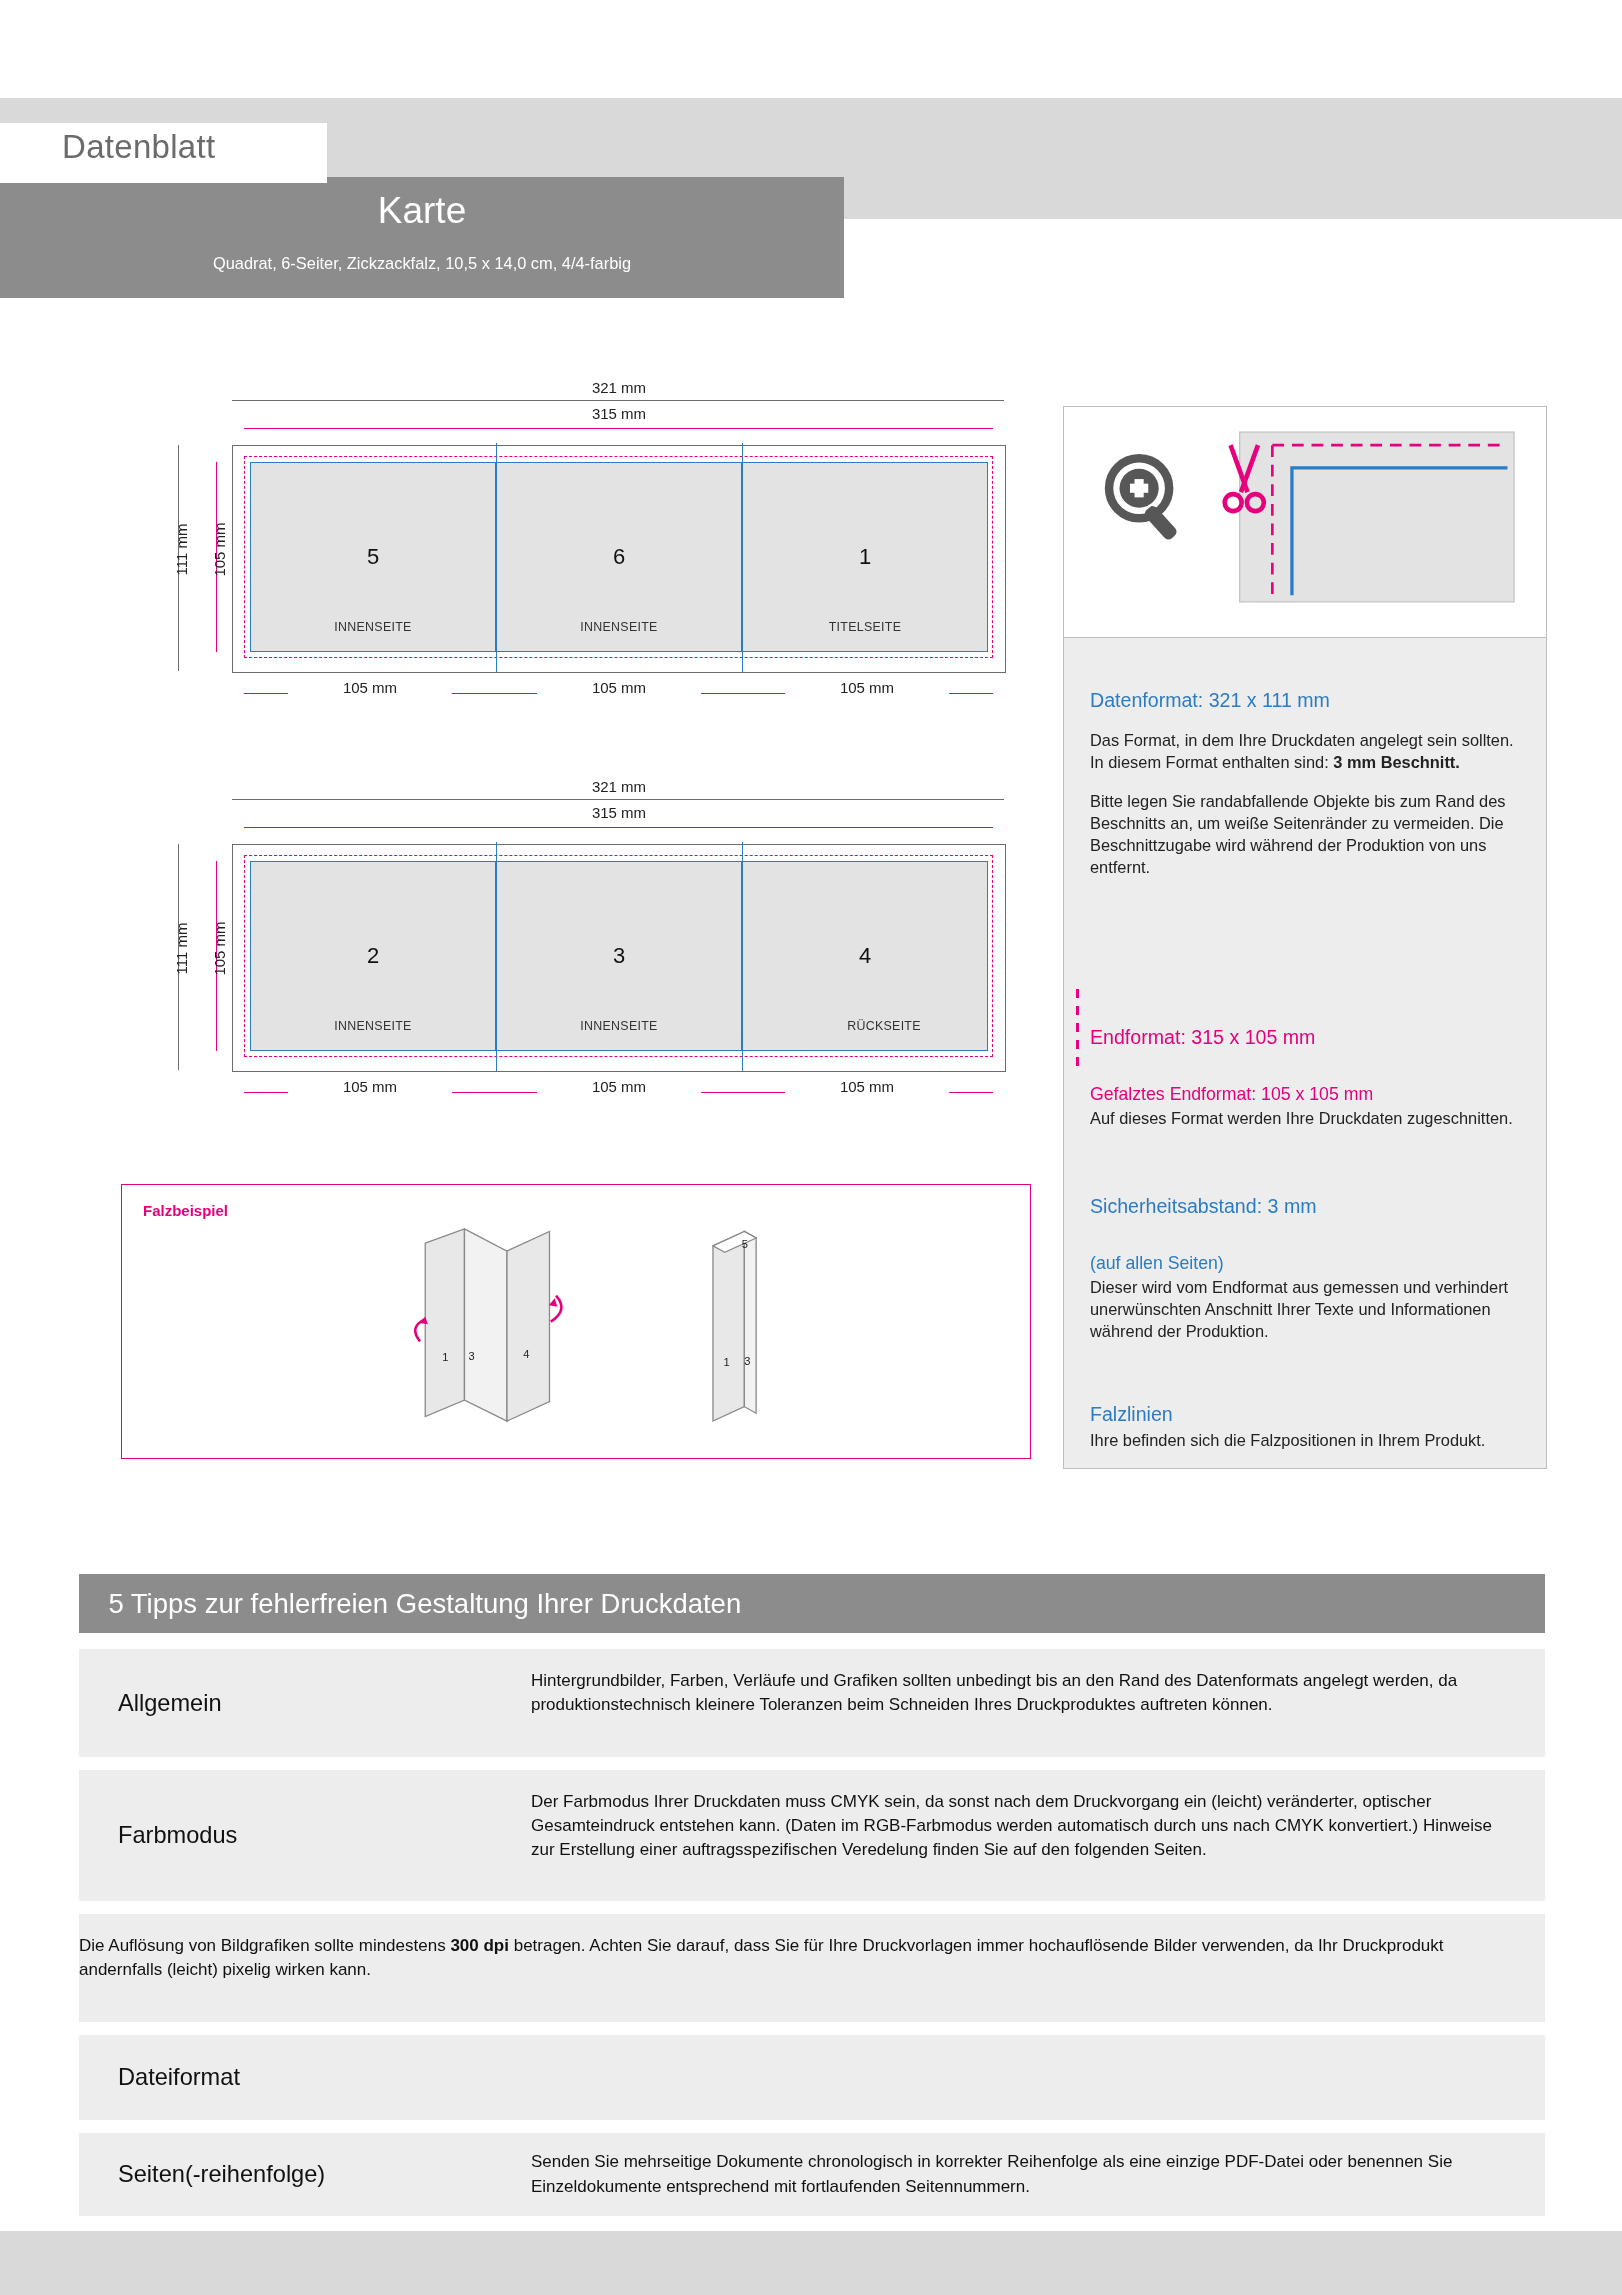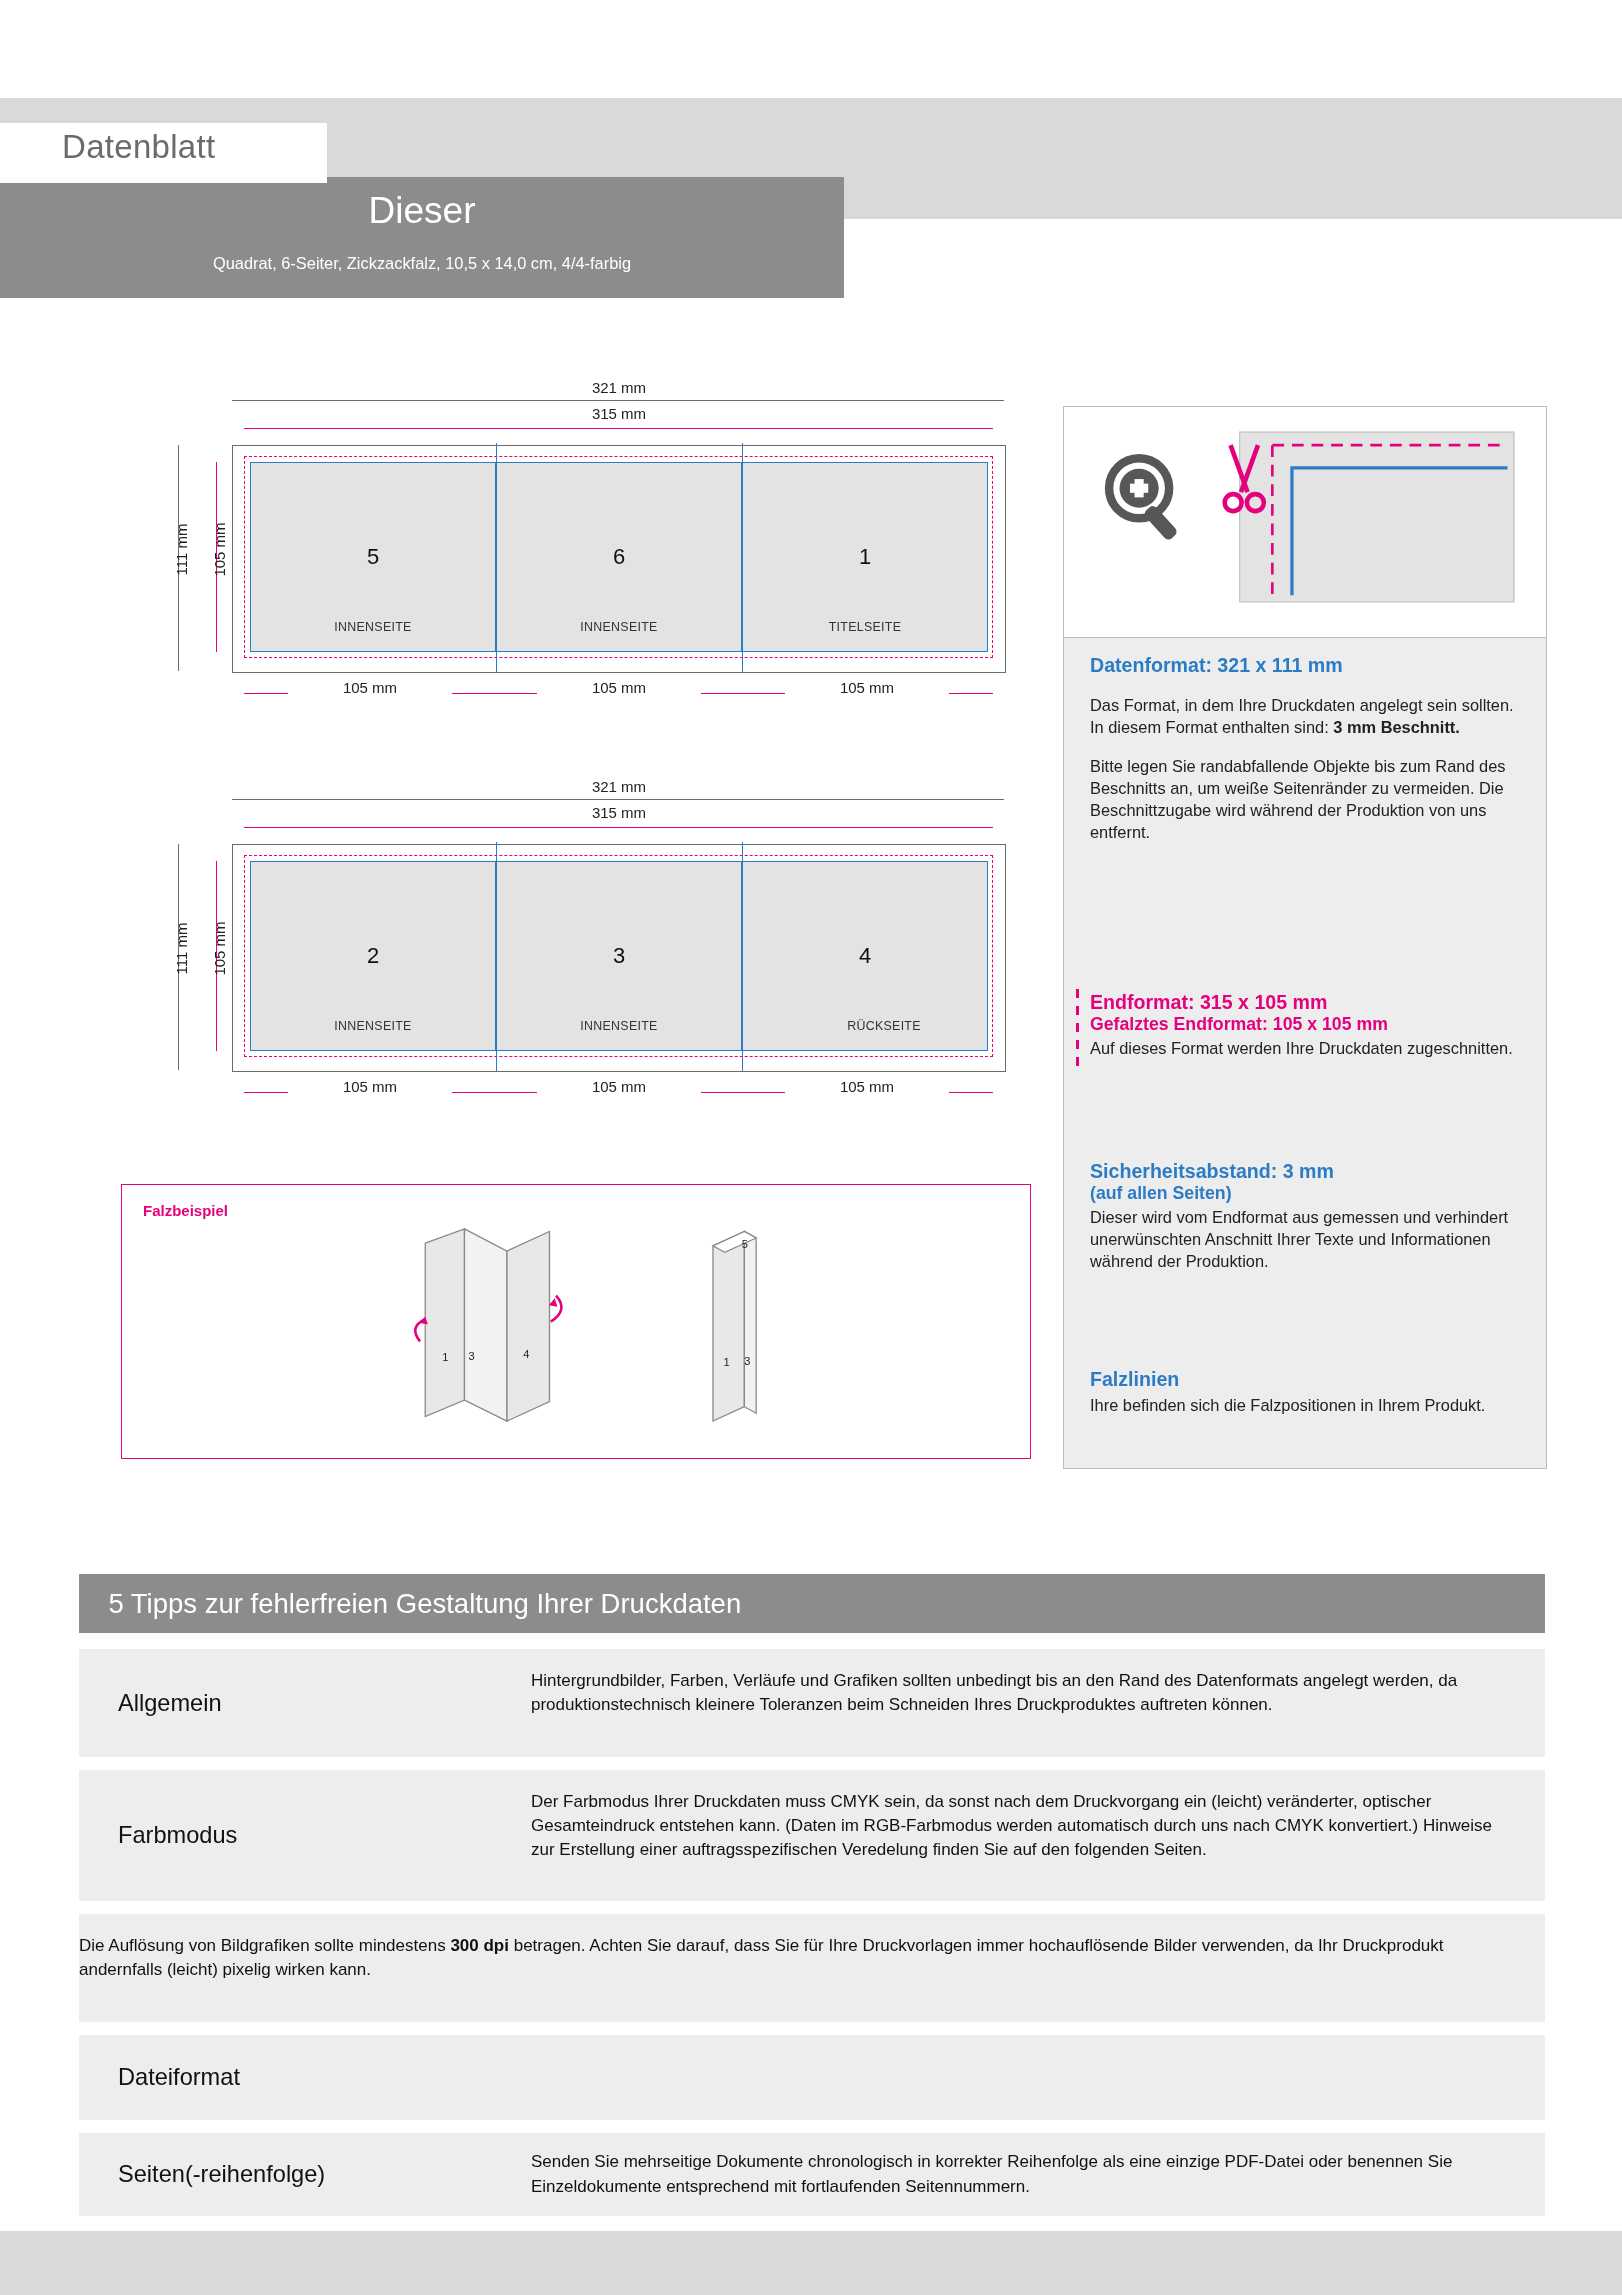--- a/index.html
+++ b/index.html
@@ -77,21 +77,21 @@
 
   
   .legend{
     position:absolute;left:1063px;top:406px;width:484px;height:1063px;
     background:#ededed;border:1.3px solid #bdbdbd;box-sizing:border-box;
   }
   .legend-top{
     position:absolute;left:1063px;top:406px;width:484px;height:232px;
     background:#ffffff;border:1.3px solid #bdbdbd;box-sizing:border-box;
   }
-  .lg-h{font-size:19.6px;font-weight:bold;color:#2b7cc4;}
+  .lg-h{font-size:19.6px;font-weight:normal;color:#2b7cc4;margin-top:35px;}
   .lg-h.pink{color:#e5007d;}
   .lg-p{font-size:16.4px;line-height:1.34;color:#222;}
   .lg-block{position:absolute;left:1090px;width:438px;}
 
   
   .tips-head{
     position:absolute;left:79px;top:1574px;width:1466px;height:59px;
     background:#8c8c8c;color:#fff;font-size:27.5px;
     display:flex;align-items:center;padding-left:29.4px;box-sizing:border-box;
   }
@@ -111,21 +111,21 @@
   }
   b{font-weight:bold;}
 </style>
 </head>
 <body>
 
 <div class="header-band"></div>
 <div class="header-band-dark"></div>
 <div class="header-white-tab"></div>
 <div class="datenblatt">Datenblatt</div>
-<div class="hdr-title">Dieser</div>
+<div class="hdr-title">Karte</div>
 <div class="hdr-sub">Quadrat, 6-Seiter, Zickzackfalz, 10,5 x 14,0 cm, 4/4-farbig</div>
 
 <div class="diagram-wrap">
 
   <div class="outerdim" style="left:232px;top:79px;width:772px;height:226px;border:1.3px solid #6b6b6b;"></div>
 
   <div class="bleed" style="left:244px;top:90px;width:749px;height:202px;"></div>
 
   <div class="pagebox" style="left:250px;top:96px;width:246px;height:190px;"></div>
   <div class="pagebox" style="left:496px;top:96px;width:246px;height:190px;"></div>

